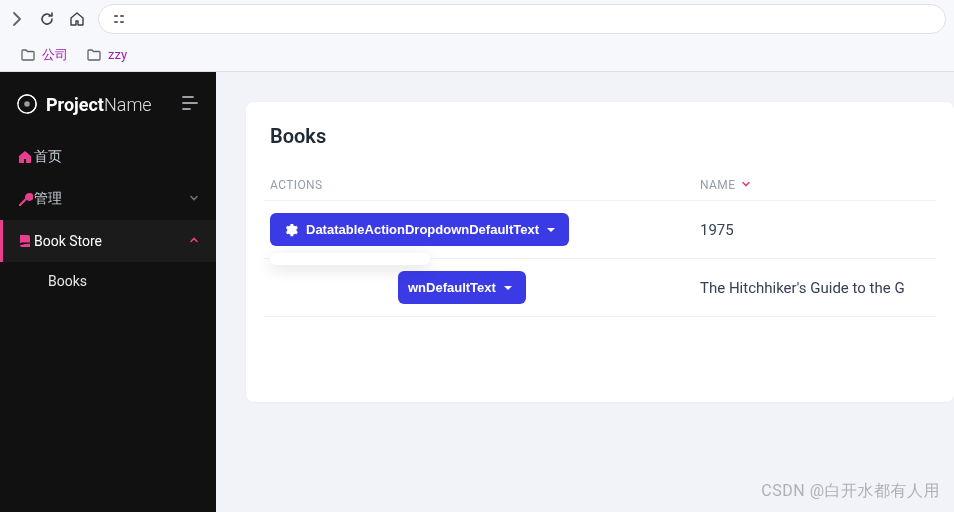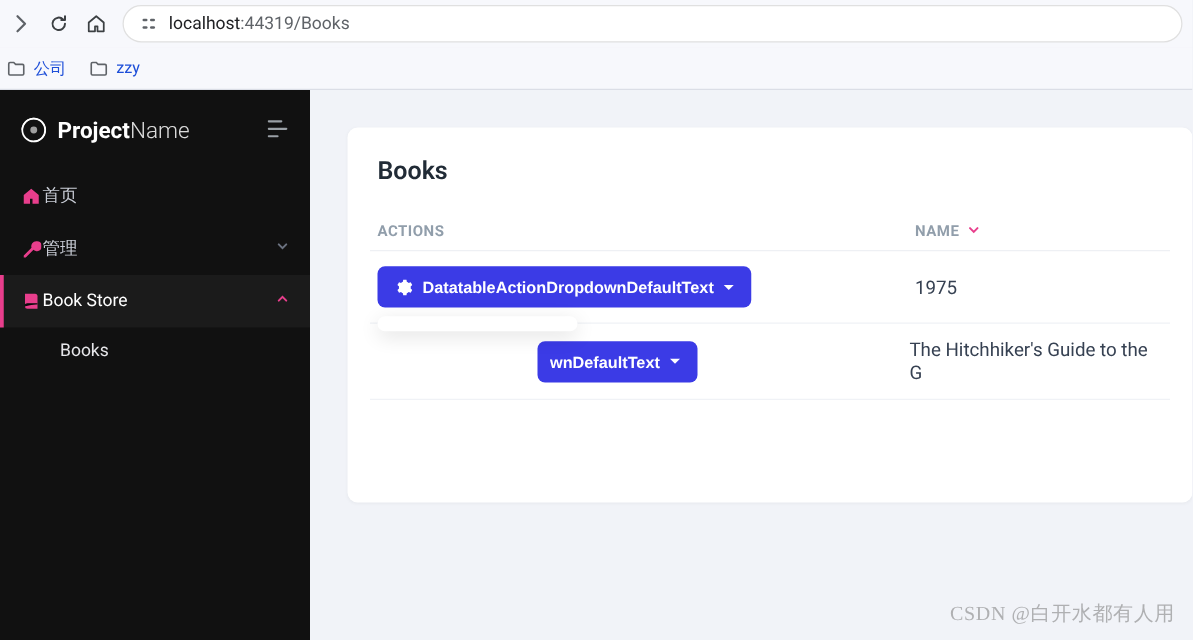--- a/index.html
+++ b/index.html
@@ -5,28 +5,28 @@
     * { box-sizing: border-box; margin: 0; padding: 0; }
     body { font-family: -apple-system, BlinkMacSystemFont, "Segoe UI", Roboto, sans-serif; background: #f1f3f8; width: 954px; height: 512px; overflow: hidden; position: relative; }
     
     
     .browser-bar { display: flex; align-items: center; height: 38px; padding: 0 8px; background: #f7f8fc; gap: 12px; }
     .nav-icon { width: 18px; height: 18px; display: flex; align-items: center; justify-content: center; color: #3c4043; }
     .url-bar { flex: 1; background: #fff; border-radius: 20px; height: 30px; display: flex; align-items: center; padding: 0 12px; gap: 8px; font-size: 14px; color: #202124; border: 1px solid #e0e0e0; }
     .url-icon { width: 16px; height: 16px; display: flex; align-items: center; justify-content: center; }
     .url-text .port-path { color: #5f6368; }
     
-    .bookmarks-bar { display: flex; align-items: center; height: 34px; padding: 0 5px; gap: 18px; font-size: 13px; color: #1d4ed8; background: #f7f8fc; border-bottom: 1px solid #dbdee6; }
+    .bookmarks-bar { display: flex; align-items: center; height: 34px; padding: 0 20px; gap: 18px; font-size: 13px; color: #a21caf; background: #f7f8fc; border-bottom: 1px solid #dbdee6; }
     .bookmark-item { display: flex; align-items: center; gap: 6px; }
     .folder-icon { color: #5f6368; }
     
     .app-area { display: flex; height: calc(512px - 72px); }
     
     
-    .sidebar { width: 248px; background: #111; color: #fff; display: flex; flex-direction: column; }
+    .sidebar { width: 216px; background: #111; color: #fff; display: flex; flex-direction: column; }
     .brand-row { display: flex; align-items: center; height: 64px; padding: 0 16px; justify-content: space-between; }
     .brand { display: flex; align-items: center; gap: 8px; font-size: 18px; font-weight: 500; }
     .brand .name-strong { font-weight: 700; }
     .brand-logo { width: 22px; height: 22px; }
     .menu-toggle { color: #9aa0a6; }
     
     .nav { list-style: none; font-size: 14px; }
     .nav-item { display: flex; align-items: center; padding: 12px 16px; gap: 0; color: #c9cdd6; position: relative; }
     .nav-item .nav-icon-slot { width: 18px; height: 18px; display: flex; align-items: center; justify-content: center; }
     .nav-item.active { background: #1b1b1b; color: #fff; }
@@ -34,37 +34,37 @@
     .nav-item .chevron { margin-left: auto; color: #6b7280; }
     .nav-item.active .chevron { color: #e83e8c; }
     .nav-subitem { padding: 11px 16px 11px 48px; font-size: 14px; color: #e7e7ea; }
     
     
     .main { flex: 1; padding: 30px 0 0 30px; background: #f1f3f8; overflow: hidden; }
     .card { background: #fff; border-radius: 8px; padding: 22px 0 0 0; box-shadow: 0 1px 3px rgba(0,0,0,0.04); min-height: 300px; }
     .page-title { font-size: 20px; font-weight: 600; color: #212b36; padding: 0 24px 22px; }
     
     .table-wrap { padding: 0 18px; }
-    .thead { display: flex; color: #919eab; font-size: 12px; letter-spacing: 0.4px; font-weight: 700; padding: 8px 6px; border-bottom: 1px solid #eef0f4; }
+    .thead { display: flex; color: #919eab; font-size: 12px; letter-spacing: 0.4px; font-weight: 400; padding: 8px 6px; border-bottom: 1px solid #eef0f4; }
     .th-actions { width: 430px; }
     .th-name { display: flex; align-items: center; gap: 6px; }
     .sort-icon { color: #e83e8c; }
     
     .trow { display: flex; align-items: center; padding: 12px 6px; border-bottom: 1px solid #f0f2f6; }
     .td-actions { width: 430px; position: relative; }
     .td-name { font-size: 15px; color: #364152; }
     
     .action-btn { display: inline-flex; align-items: center; gap: 8px; background: #3b3be6; color: #fff; border: none; border-radius: 6px; padding: 9px 14px; font-size: 13px; font-weight: 600; cursor: pointer; }
     .action-btn .gear { width: 14px; height: 14px; }
     .action-btn .caret { width: 0; height: 0; border-left: 4px solid transparent; border-right: 4px solid transparent; border-top: 4px solid #fff; }
     
     .dropdown { position: absolute; top: 40px; left: 0; width: 160px; background: #fff; border-radius: 6px; box-shadow: 0 4px 16px rgba(0,0,0,0.12); padding: 6px 0; z-index: 10; }
     .dropdown-item { padding: 10px 18px; font-size: 14px; color: #495366; cursor: pointer; }
     
-    .watermark { position: absolute; right: 14px; bottom: 10px; font-size: 16px; color: rgba(120,120,120,0.55); pointer-events: none; letter-spacing: 0.5px; font-family: Liberation Serif, serif; }
+    .watermark { position: absolute; right: 14px; bottom: 10px; font-size: 16px; color: rgba(120,120,120,0.55); pointer-events: none; letter-spacing: 0.5px; }
   </style>
 </head>
 <body>
 
 <div class="browser-bar">
   <span class="nav-icon">
     <svg width="16" height="16" viewBox="0 0 16 16">
         <path d="M5 2l6 6-6 6" stroke="#5f6368" stroke-width="1.8" fill="none" stroke-linecap="round" stroke-linejoin="round"></path>
       </svg>
   </span>
@@ -80,21 +80,20 @@
   </span>
   <div class="url-bar">
     <span class="url-icon">
       <svg width="14" height="14" viewBox="0 0 14 14">
           <rect x="2" y="3" width="4" height="2" rx="1" fill="#5f6368"></rect>
           <rect x="8" y="3" width="4" height="2" rx="1" fill="#5f6368"></rect>
           <rect x="2" y="9" width="4" height="2" rx="1" fill="#5f6368"></rect>
           <rect x="8" y="9" width="4" height="2" rx="1" fill="#5f6368"></rect>
         </svg>
     </span>
-    <span class="url-text"><span>localhost</span><span class="port-path">:44319/Books</span></span>
   </div>
 </div>
 
 <div class="bookmarks-bar">
   <span class="bookmark-item">
     <svg class="folder-icon" width="16" height="16" viewBox="0 0 16 16">
         <path d="M2 4a1 1 0 0 1 1-1h3l1.5 1.5H13a1 1 0 0 1 1 1V12a1 1 0 0 1-1 1H3a1 1 0 0 1-1-1z" fill="none" stroke="#5f6368" stroke-width="1.3"></path>
       </svg>
     <span>公司</span>
   </span>

